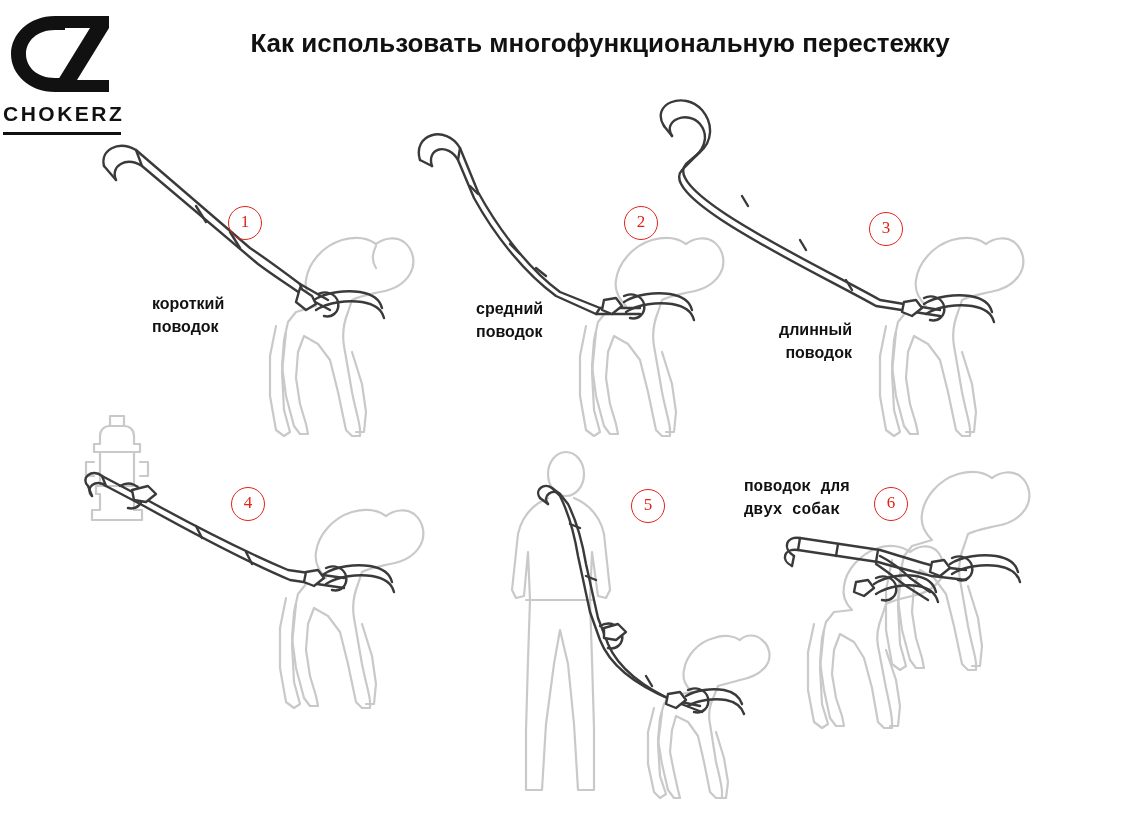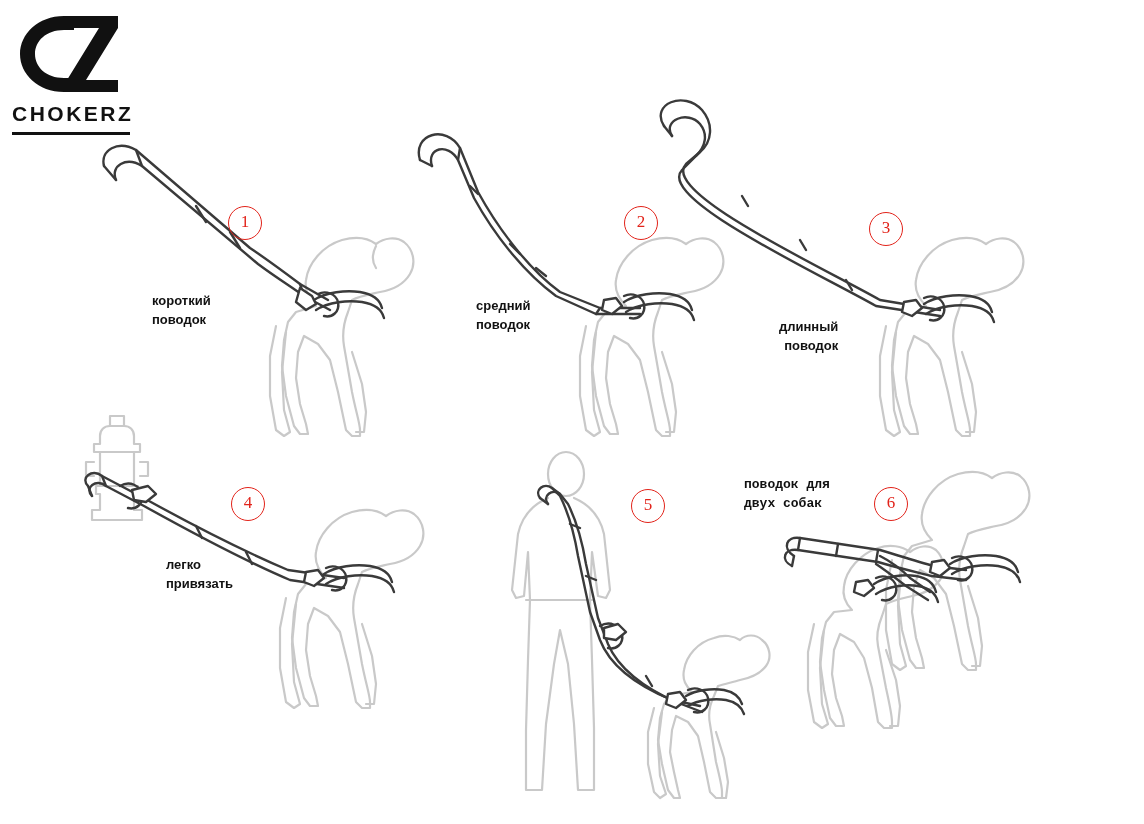--- a/index.html
+++ b/index.html
@@ -18,21 +18,21 @@
   .page {
     position: relative;
     width: 1144px;
     height: 824px;
     background: #ffffff;
   }
 
   
   .logo {
     position: absolute;
-    left: 12px;
+    left: 3px;
     top: 10px;
     width: 118px;
     height: 118px;
     text-decoration: underline;
   }
   .logo-mark {
     position: absolute;
     left: 0;
     top: 0;
     width: 118px;
@@ -91,21 +91,21 @@
     font-size: 17px;
     line-height: 30px;
     text-align: center;
     font-family: "Liberation Serif", serif;
     background: transparent;
   }
 
   
   .caption {
     position: absolute;
-    font-size: 13px;
+    font-size: 16px;
     font-weight: bold;
     color: #111111;
     line-height: 1.45;
     white-space: pre-line;
   }
 </style>
 </head>
 <body>
 
 <div class="page">
@@ -113,20 +113,21 @@
   <div class="logo">
     <svg class="logo-mark" viewBox="0 0 118 86">
       <path d="M10 4 H108 V82 H10 Z" fill="none" stroke="#111" stroke-width="0"></path>
       <path d="M57 6 H106 V18 L74 70 H106 V82 H55 V70 L87 18 H57 Z" fill="#111"></path>
       <path d="M62 6 H52 C26 6 8 24 8 44 C8 64 26 82 52 82 H62 V68 H52 C34 68 23 57 23 44 C23 31 34 20 52 20 H62 Z" fill="#111"></path>
     </svg>
     <div class="logo-text">CHOKERZ</div>
     <div class="logo-underline"></div>
   </div>
 
+  <div class="title">Как использовать многофункциональную перестежку</div>
 
   <svg class="canvas" viewBox="0 0 1144 824">
     <g fill="none" stroke="#c9c9c9" stroke-width="2.2" stroke-linejoin="round" stroke-linecap="round">
 
       <g>
         <path d="M316 306 C310 300 304 292 306 280 C308 264 322 246 342 240
                  C356 236 368 238 376 244 C384 238 396 236 404 242
                  C414 250 416 264 410 274 C404 284 392 290 380 292
                  C372 294 360 296 352 300
                  L348 312 C344 322 342 334 344 346
@@ -384,18 +385,16 @@
   <div class="step-num" style="left:231px; top:487px;">4</div>
   <div class="step-num" style="left:631px; top:489px;">5</div>
   <div class="step-num" style="left:874px; top:487px;">6</div>
 
   <div class="caption" style="left:152px; top:292px;">короткий
 поводок</div>
   <div class="caption" style="left:456px; top:297px;margin-left:20px;">средний
 поводок</div>
   <div class="caption" style="left:779px; top:318px;text-align:right;">длинный
 поводок</div>
-  <div class="caption" style="left:166px; top:556px;">легко
-привязать</div>
   <div class="caption" style="left:744px; top:476px;font-family:Liberation Mono, monospace;">поводок для
 двух собак</div>
 
 </div>
 
 </body></html>

